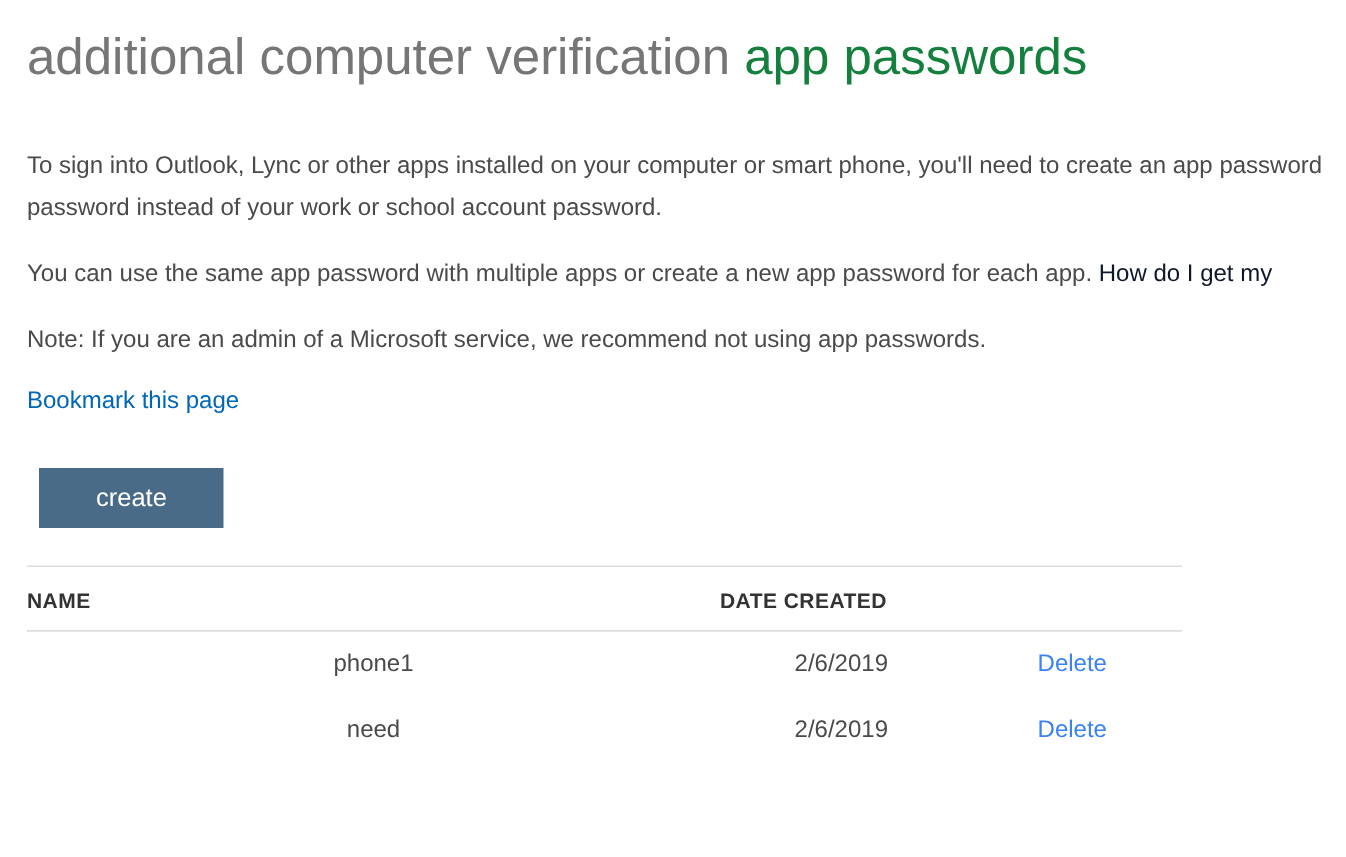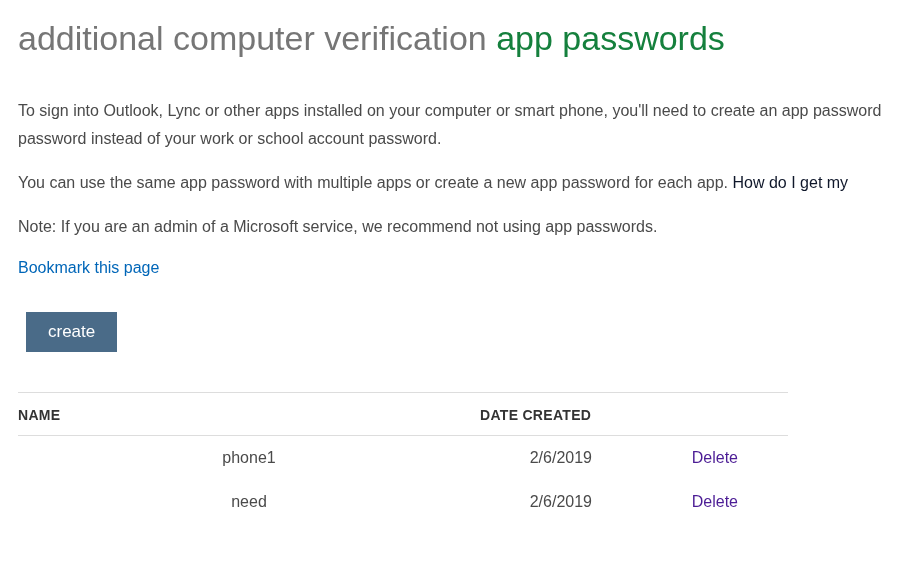--- a/index.html
+++ b/index.html
@@ -50,28 +50,28 @@
       color: #0066b8;
       font-size: 16px;
       cursor: pointer;
       margin-bottom: 35px;
     }
     .create-btn {
       background: #4a6b88;
       color: #fff;
       font-size: 17px;
       border: none;
-      padding: 10px 22px;
+      padding: 10px 38px;
       margin-left: 8px;
       cursor: pointer;
       font-family: inherit;
       font-weight: 400;
     }
     .table-wrap {
-      margin-top: 40px;
+      margin-top: 25px;
       width: 770px;
     }
     .tbl {
       width: 100%;
       border-collapse: collapse;
     }
     .tbl thead th {
       text-align: left;
       font-size: 14px;
       font-weight: 700;
@@ -84,21 +84,21 @@
     .tbl tbody td {
       font-size: 16px;
       color: #4a4a4a;
       padding: 13px 0;
       text-align: center;
     }
     .col-name { width: 60%; }
     .col-date { width: 21%; }
     .col-action { width: 19%; }
     .delete-link {
-      color: #4c1d95;
+      color: #3b82f6;
       cursor: pointer;
       font-size: 16px;
     }
   </style>
 </head>
 <body>
 
 
 
 <div class="title-row">

